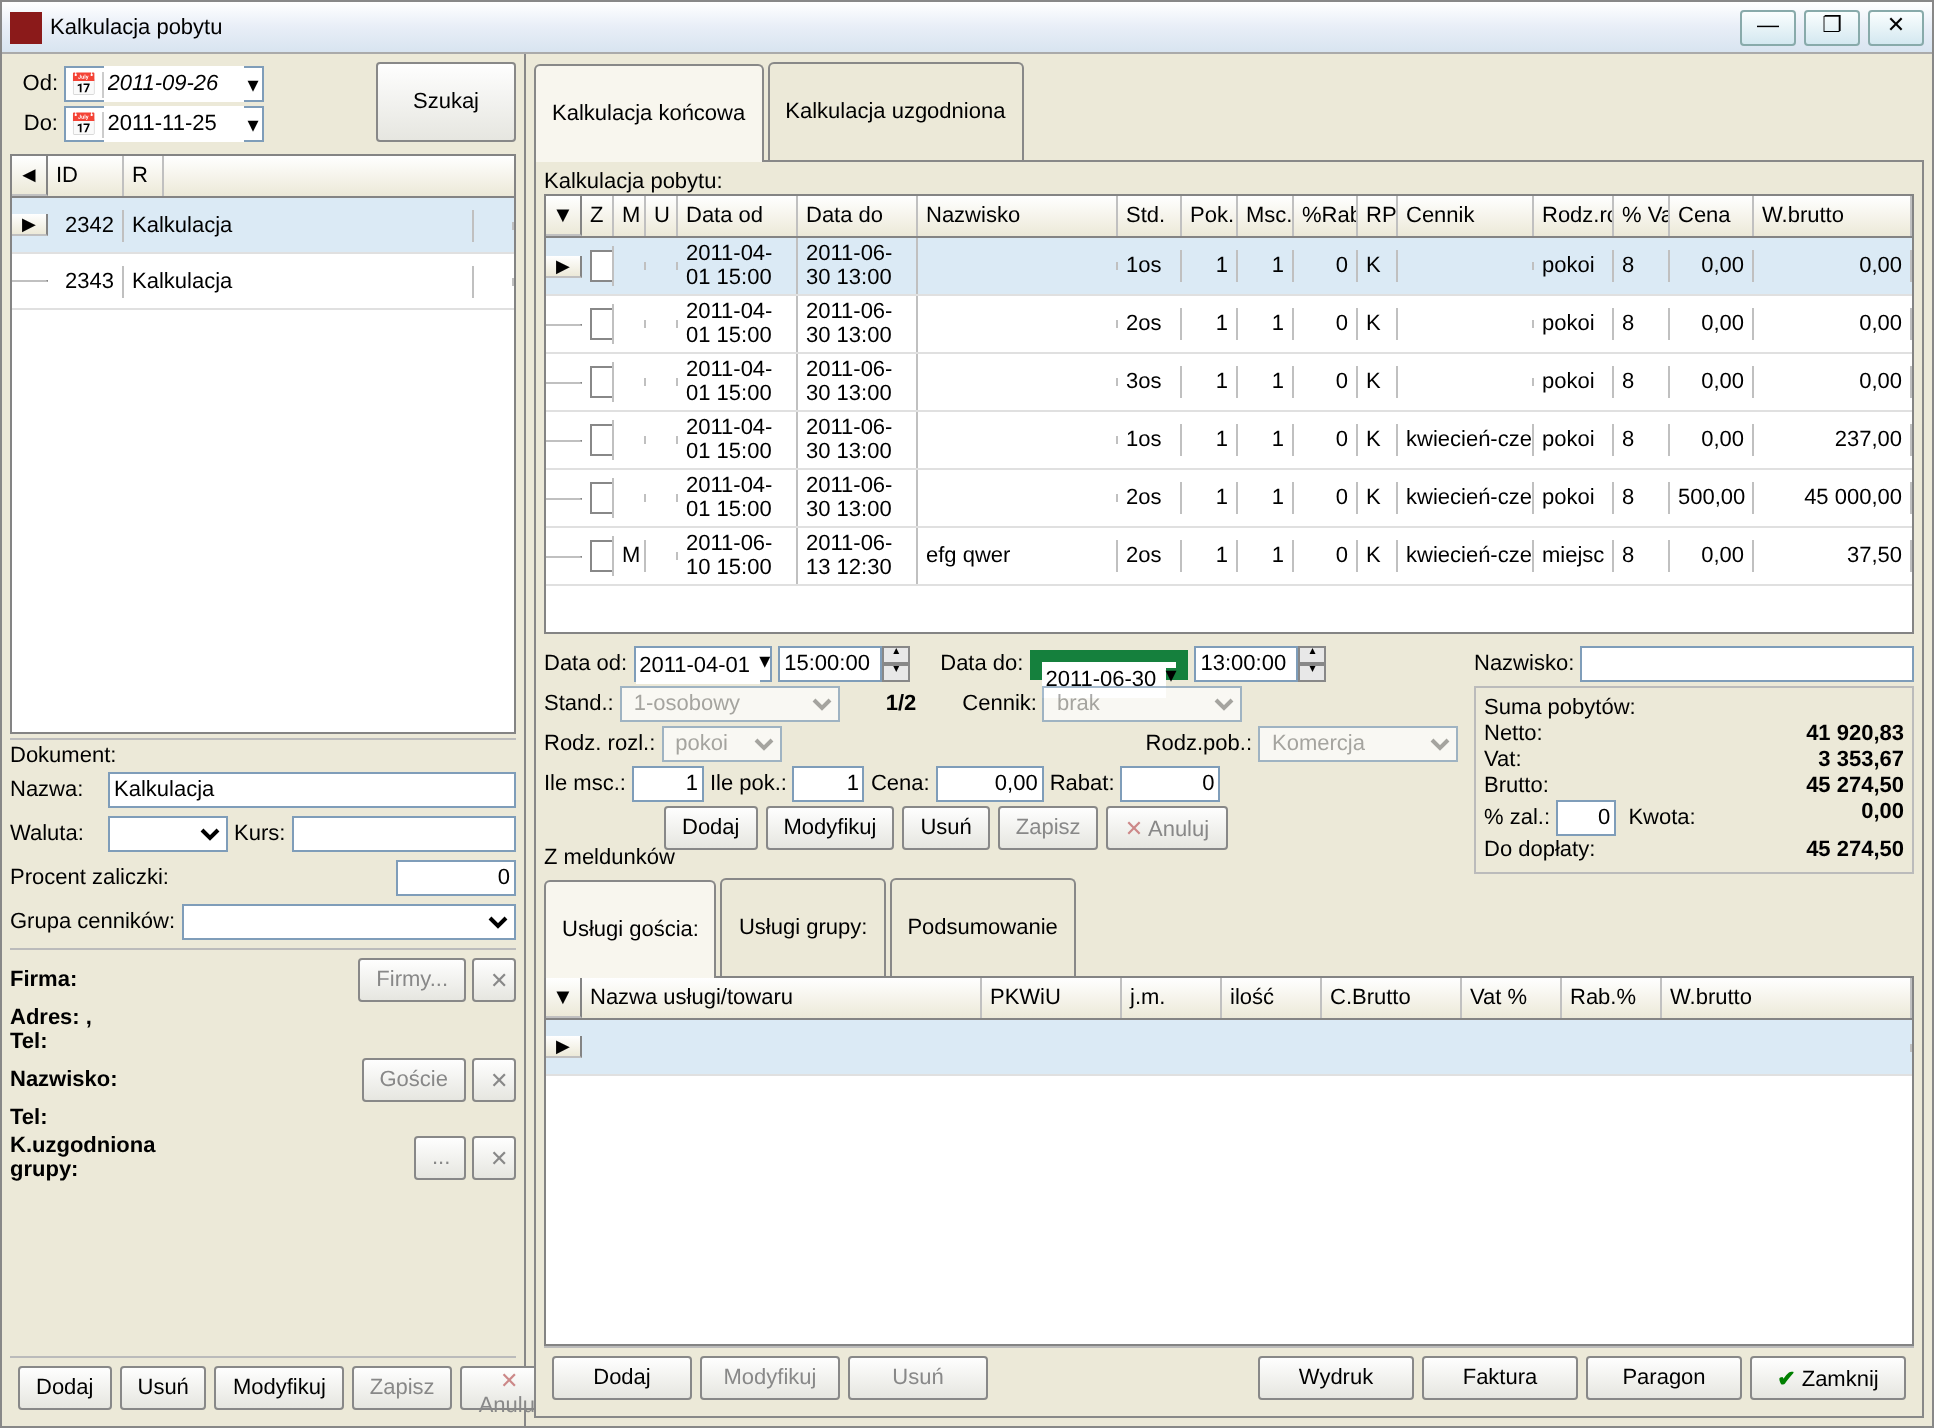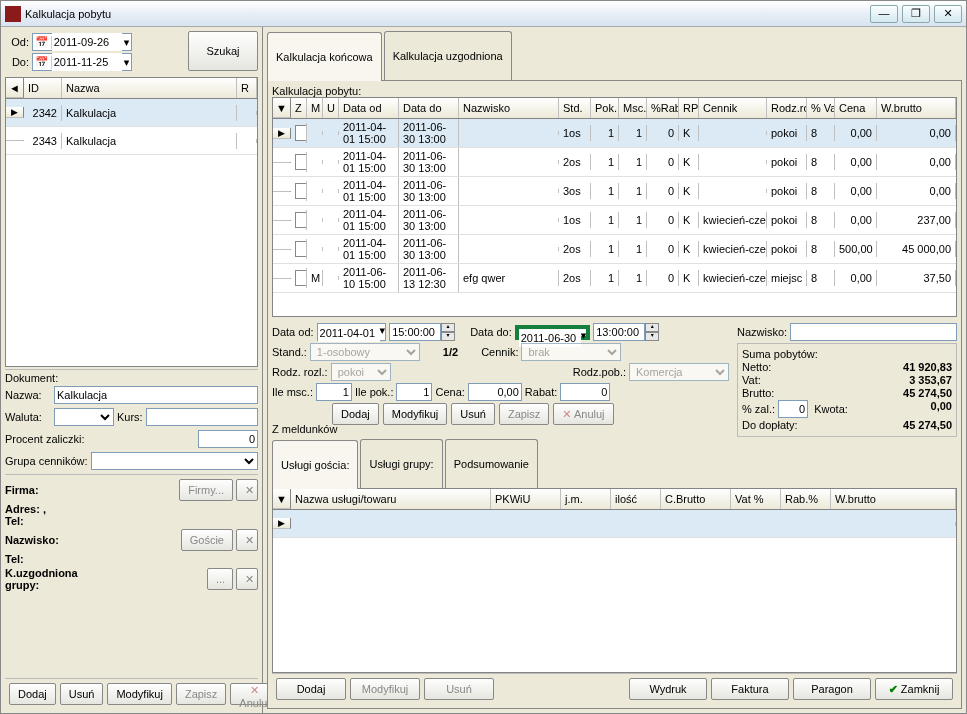--- a/index.html
+++ b/index.html
@@ -59,41 +59,40 @@
 
   <div class="content">
 
     <div class="leftpane">
       <div style="display:flex; gap:6px;">
         <div style="flex:1">
           <div class="row">
             <span class="lbl" style="width:24px;text-align:right">Od:</span>
             <span style="border:1px solid #7f9db9;background:#fff;display:flex;align-items:center;height:18px;">
               <span style="padding:0 2px;border-right:1px solid #ccc;">📅</span>
-              <input class="txt" style="border: none; width: 70px;" value="2011-09-26">
+              <input class="txt" style="border: none; width: 70px; font-style: italic;" value="2011-09-26">
               <span style="padding:0 2px">▾</span>
             </span>
           </div>
           <div class="row">
             <span class="lbl" style="width:24px;text-align:right">Do:</span>
             <span style="border:1px solid #7f9db9;background:#fff;display:flex;align-items:center;height:18px;">
               <span style="padding:0 2px;border-right:1px solid #ccc;">📅</span>
               <input class="txt" style="border: none; width: 70px;" value="2011-11-25">
               <span style="padding:0 2px">▾</span>
             </span>
           </div>
         </div>
         <button class="btn" style="width:70px;height:40px">Szukaj</button>
       </div>
 
       <div class="grid" style="flex:0 0 290px;margin-top:4px;">
         <div class="ghead">
           <div class="rowhdr">◄</div>
           <div class="gh" style="width:38px">ID</div>
-          <div class="gh" style="flex:1">Nazwa</div>
           <div class="gh" style="width:20px">R</div>
         </div>
         <div id="leftgrid-body">
             <div class="grow sel">
               <div class="rowhdr arrow-right"></div>
               <div class="gcell num" style="width:38px">2342</div>
               <div class="gcell" style="flex:1">Kalkulacja</div>
               <div class="gcell" style="width:20px"></div>
             </div>
             <div class="grow">
@@ -323,21 +322,21 @@
                   <span>▾</span>
                 </span>
               <span class="spinner">
                   <input class="txt" style="width: 52px;" value="15:00:00">
                   <span class="spinbtns">
                     <span class="spinbtn">▴</span>
                     <span class="spinbtn">▾</span>
                   </span>
                 </span>
               <span class="lbl" style="margin-left:12px">Data do:</span>
-              <span style="border:4px solid #15803d;background:#fff;display:flex;height:15px">
+              <span style="border:6px solid #15803d;background:#fff;display:flex;height:15px">
                   <input class="txt" style="border: none; width: 62px;" value="2011-06-30">
                   <span>▾</span>
                 </span>
               <span class="spinner">
                   <input class="txt" style="width: 52px;" value="13:00:00">
                   <span class="spinbtns">
                     <span class="spinbtn">▴</span>
                     <span class="spinbtn">▾</span>
                   </span>
                 </span>

